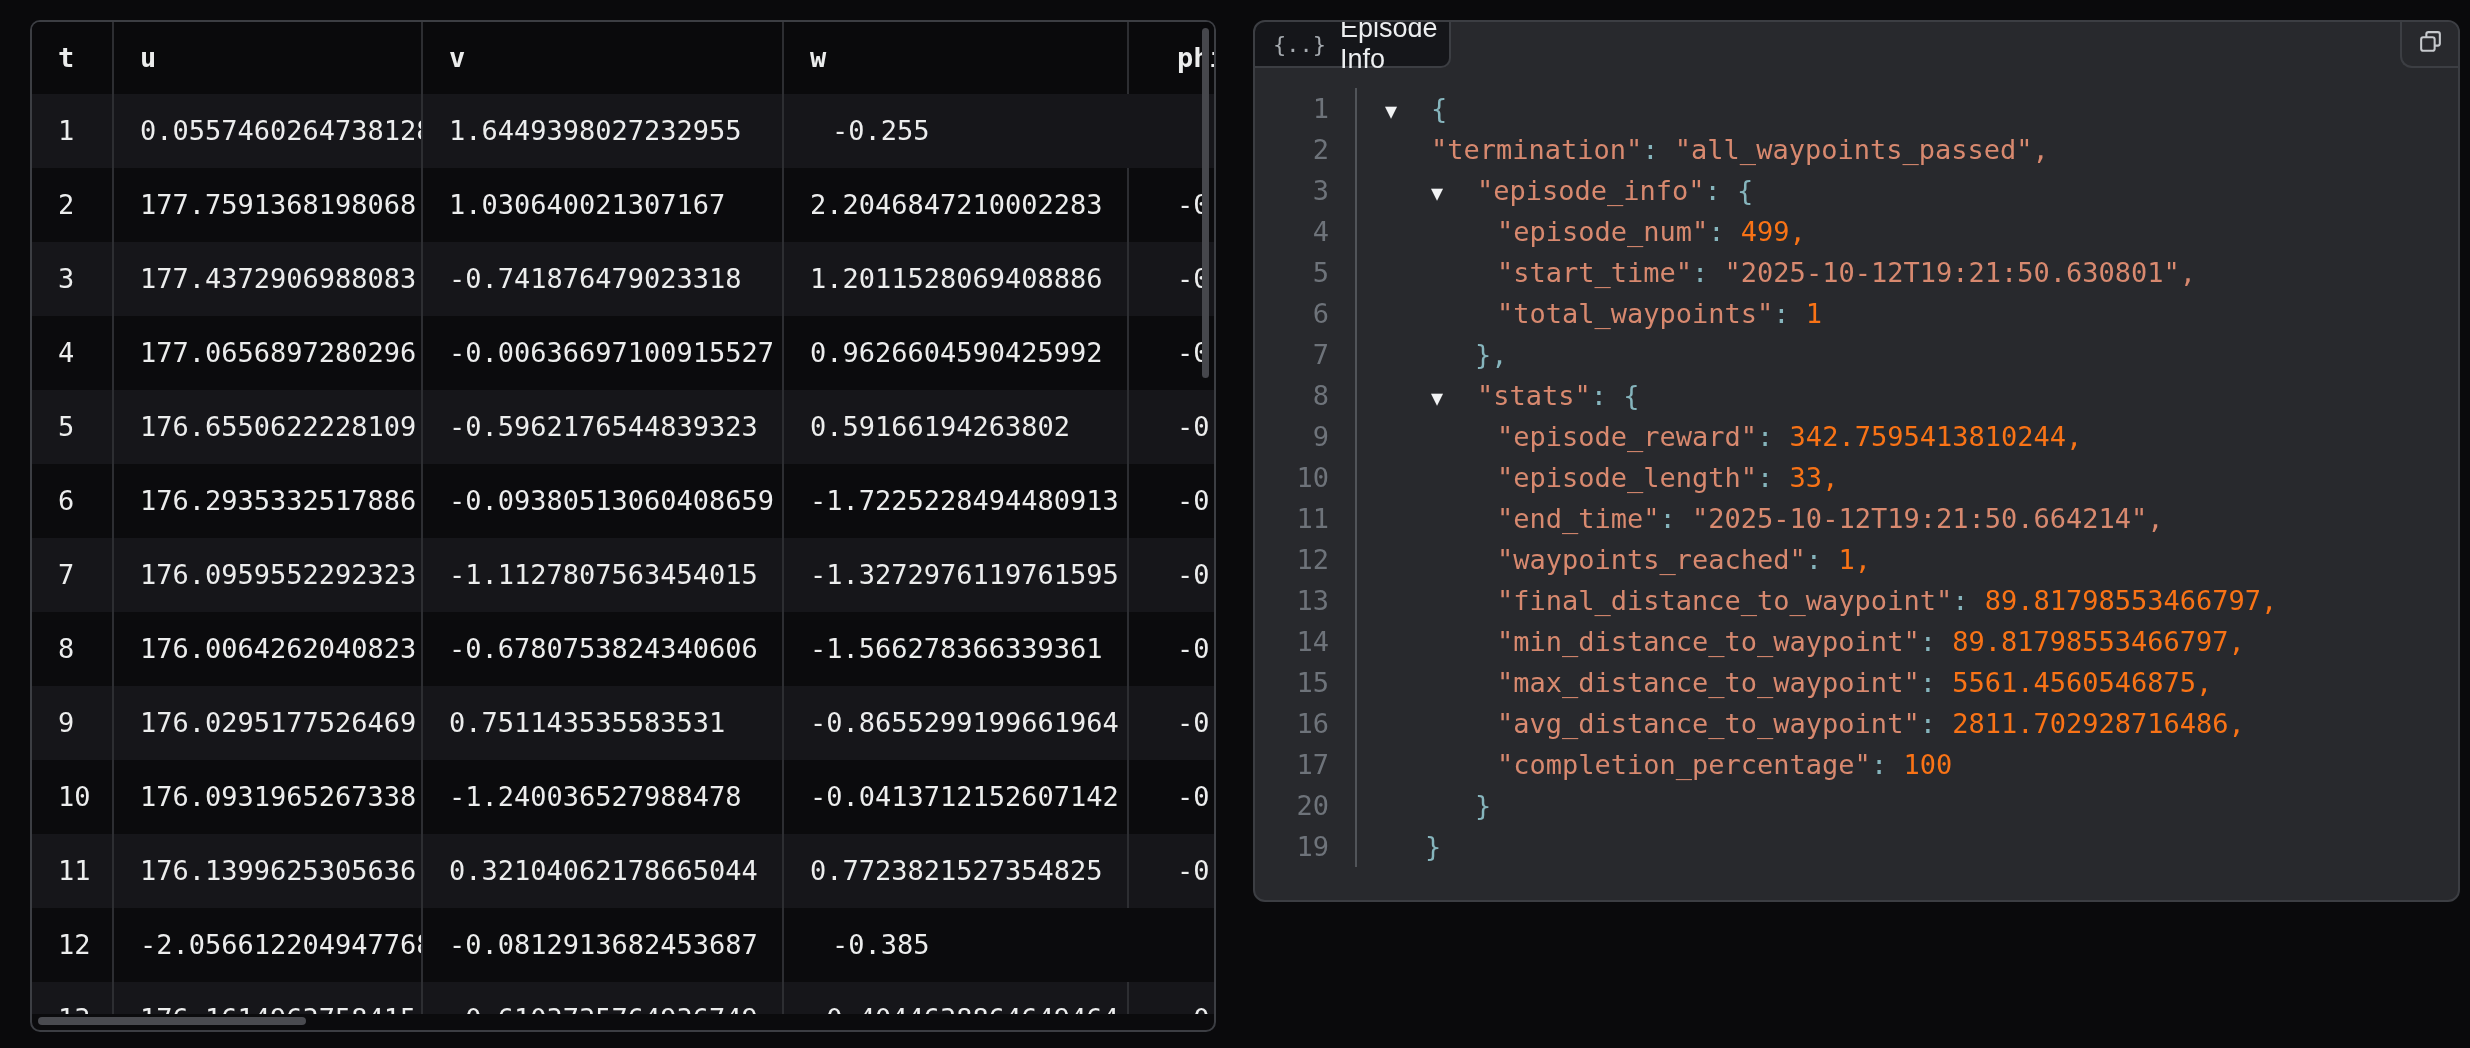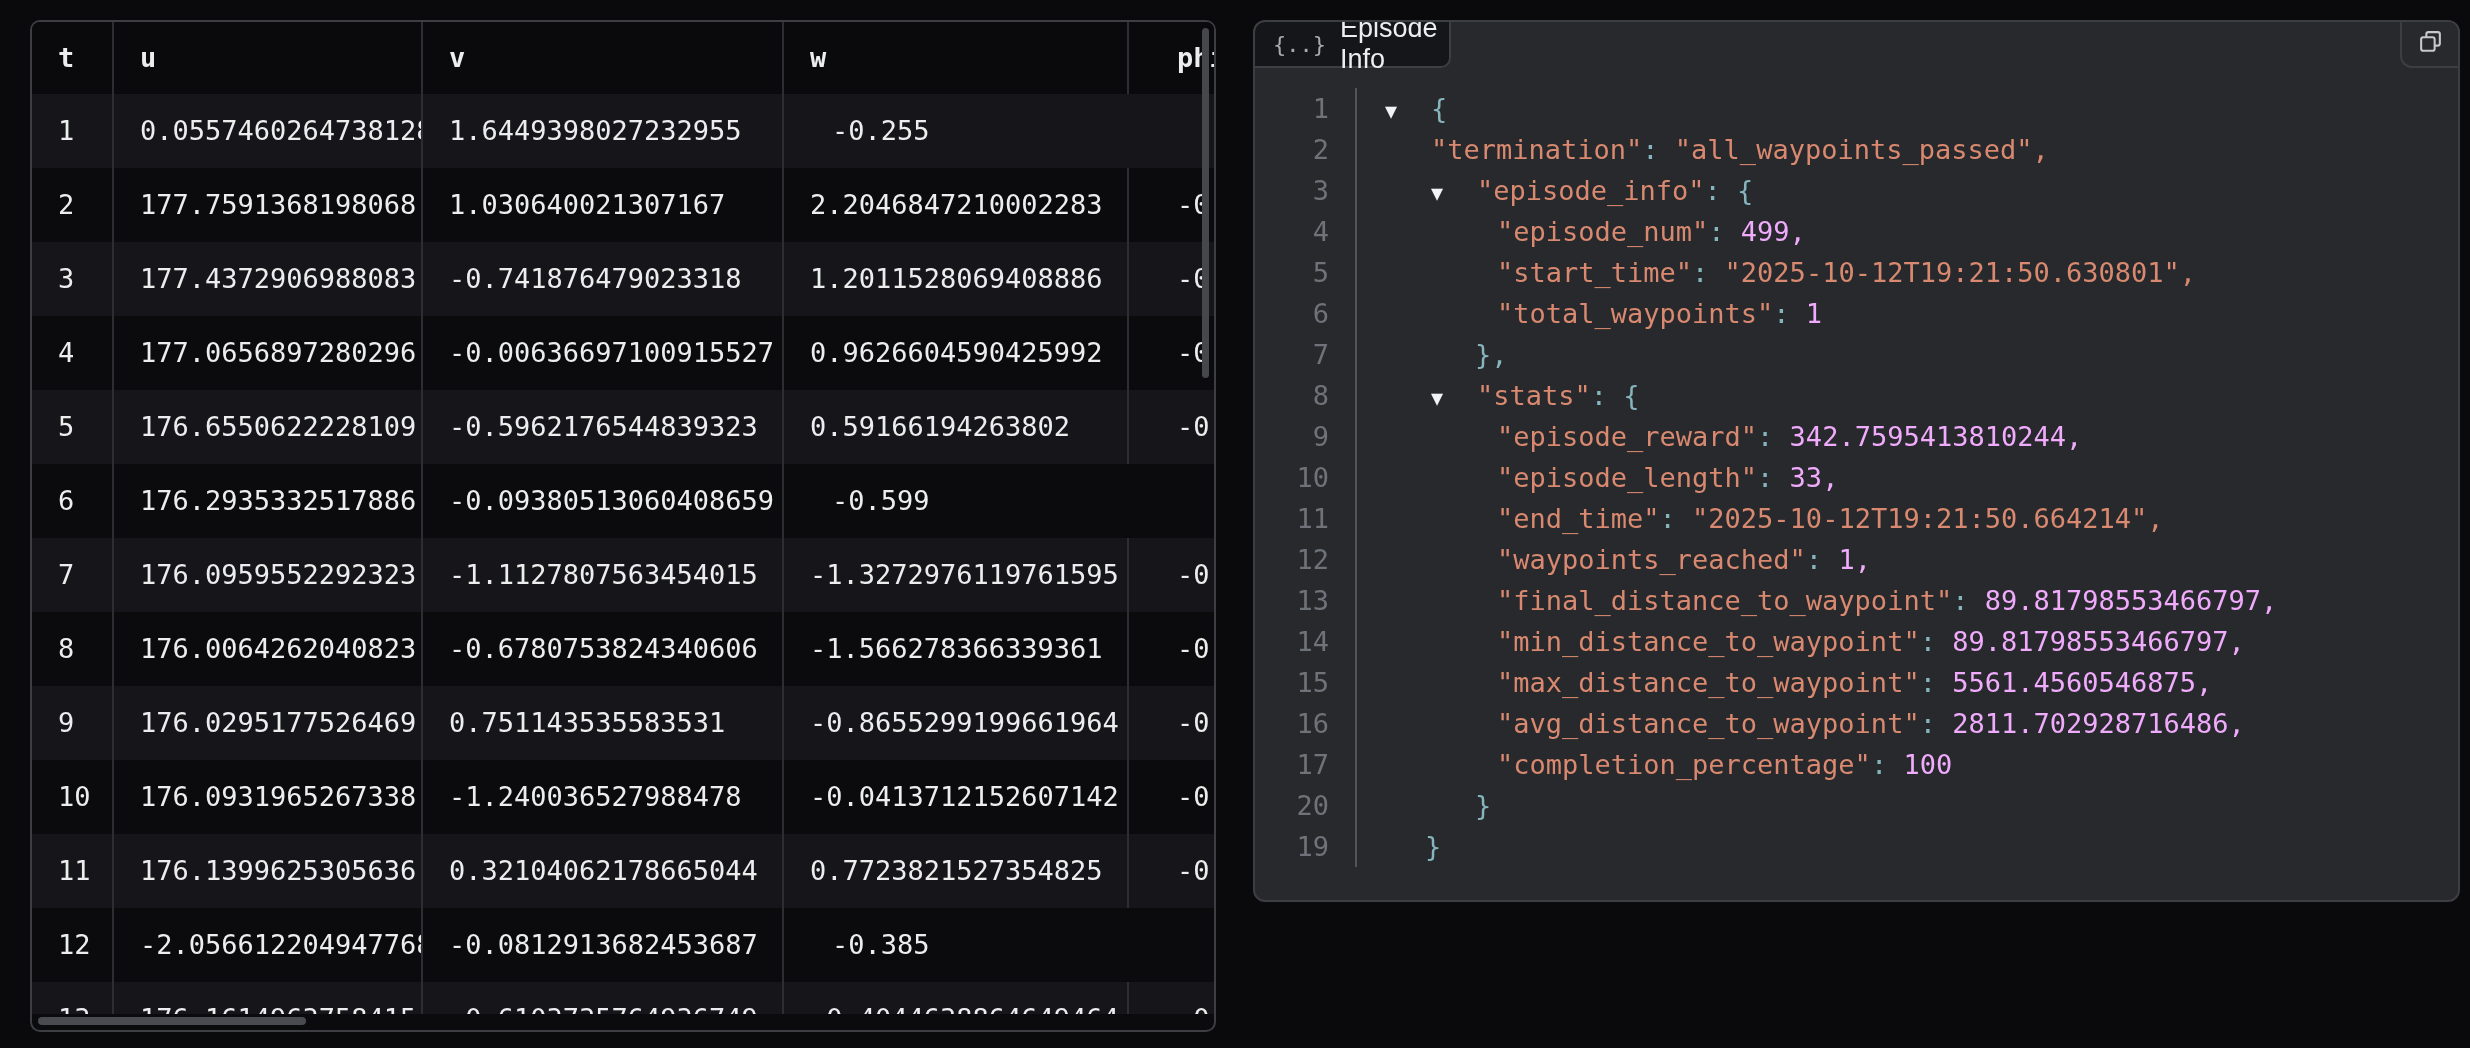--- a/index.html
+++ b/index.html
@@ -50,21 +50,21 @@
     background:#28292d;cursor:pointer;
   }
   .code-area{position:absolute;left:0;top:66px;right:0;}
   .jline{display:flex;height:41px;font-size:27px;line-height:41px;}
   .gut{
     flex:none;width:102px;box-sizing:border-box;text-align:right;padding-right:26px;
     color:#6e737a;border-right:2px solid #515459;
   }
   .lcode{white-space:pre;}
   .tok-key,.tok-str{color:#d8896f;}
-  .tok-num{color:#f0abfc;text-align:center;}
+  .tok-num{color:#f97316;text-align:center;}
   .tok-pun,.tok-col{color:#86b5bd;}
   .tri{display:inline-block;width:46px;color:#f2f3f4;font-size:20px;}
 </style>
 </head>
 <body>
 
 <div class="table-panel">
   <div class="table-clip">
     <div id="table-head">
         <div class="trow head">
@@ -107,20 +107,21 @@
           <div class="tcell">5</div>
           <div class="tcell">176.6550622228109</div>
           <div class="tcell">-0.5962176544839323</div>
           <div class="tcell">0.59166194263802</div>
           <div class="tcell">-0.566</div>
         </div>
         <div class="trow even">
           <div class="tcell">6</div>
           <div class="tcell">176.2935332517886</div>
           <div class="tcell">-0.09380513060408659</div>
+          <div class="tcell">-1.7225228494480913</div>
           <div class="tcell">-0.599</div>
         </div>
         <div class="trow odd">
           <div class="tcell">7</div>
           <div class="tcell">176.0959552292323</div>
           <div class="tcell">-1.1127807563454015</div>
           <div class="tcell">-1.3272976119761595</div>
           <div class="tcell">-0.595</div>
         </div>
         <div class="trow even">

